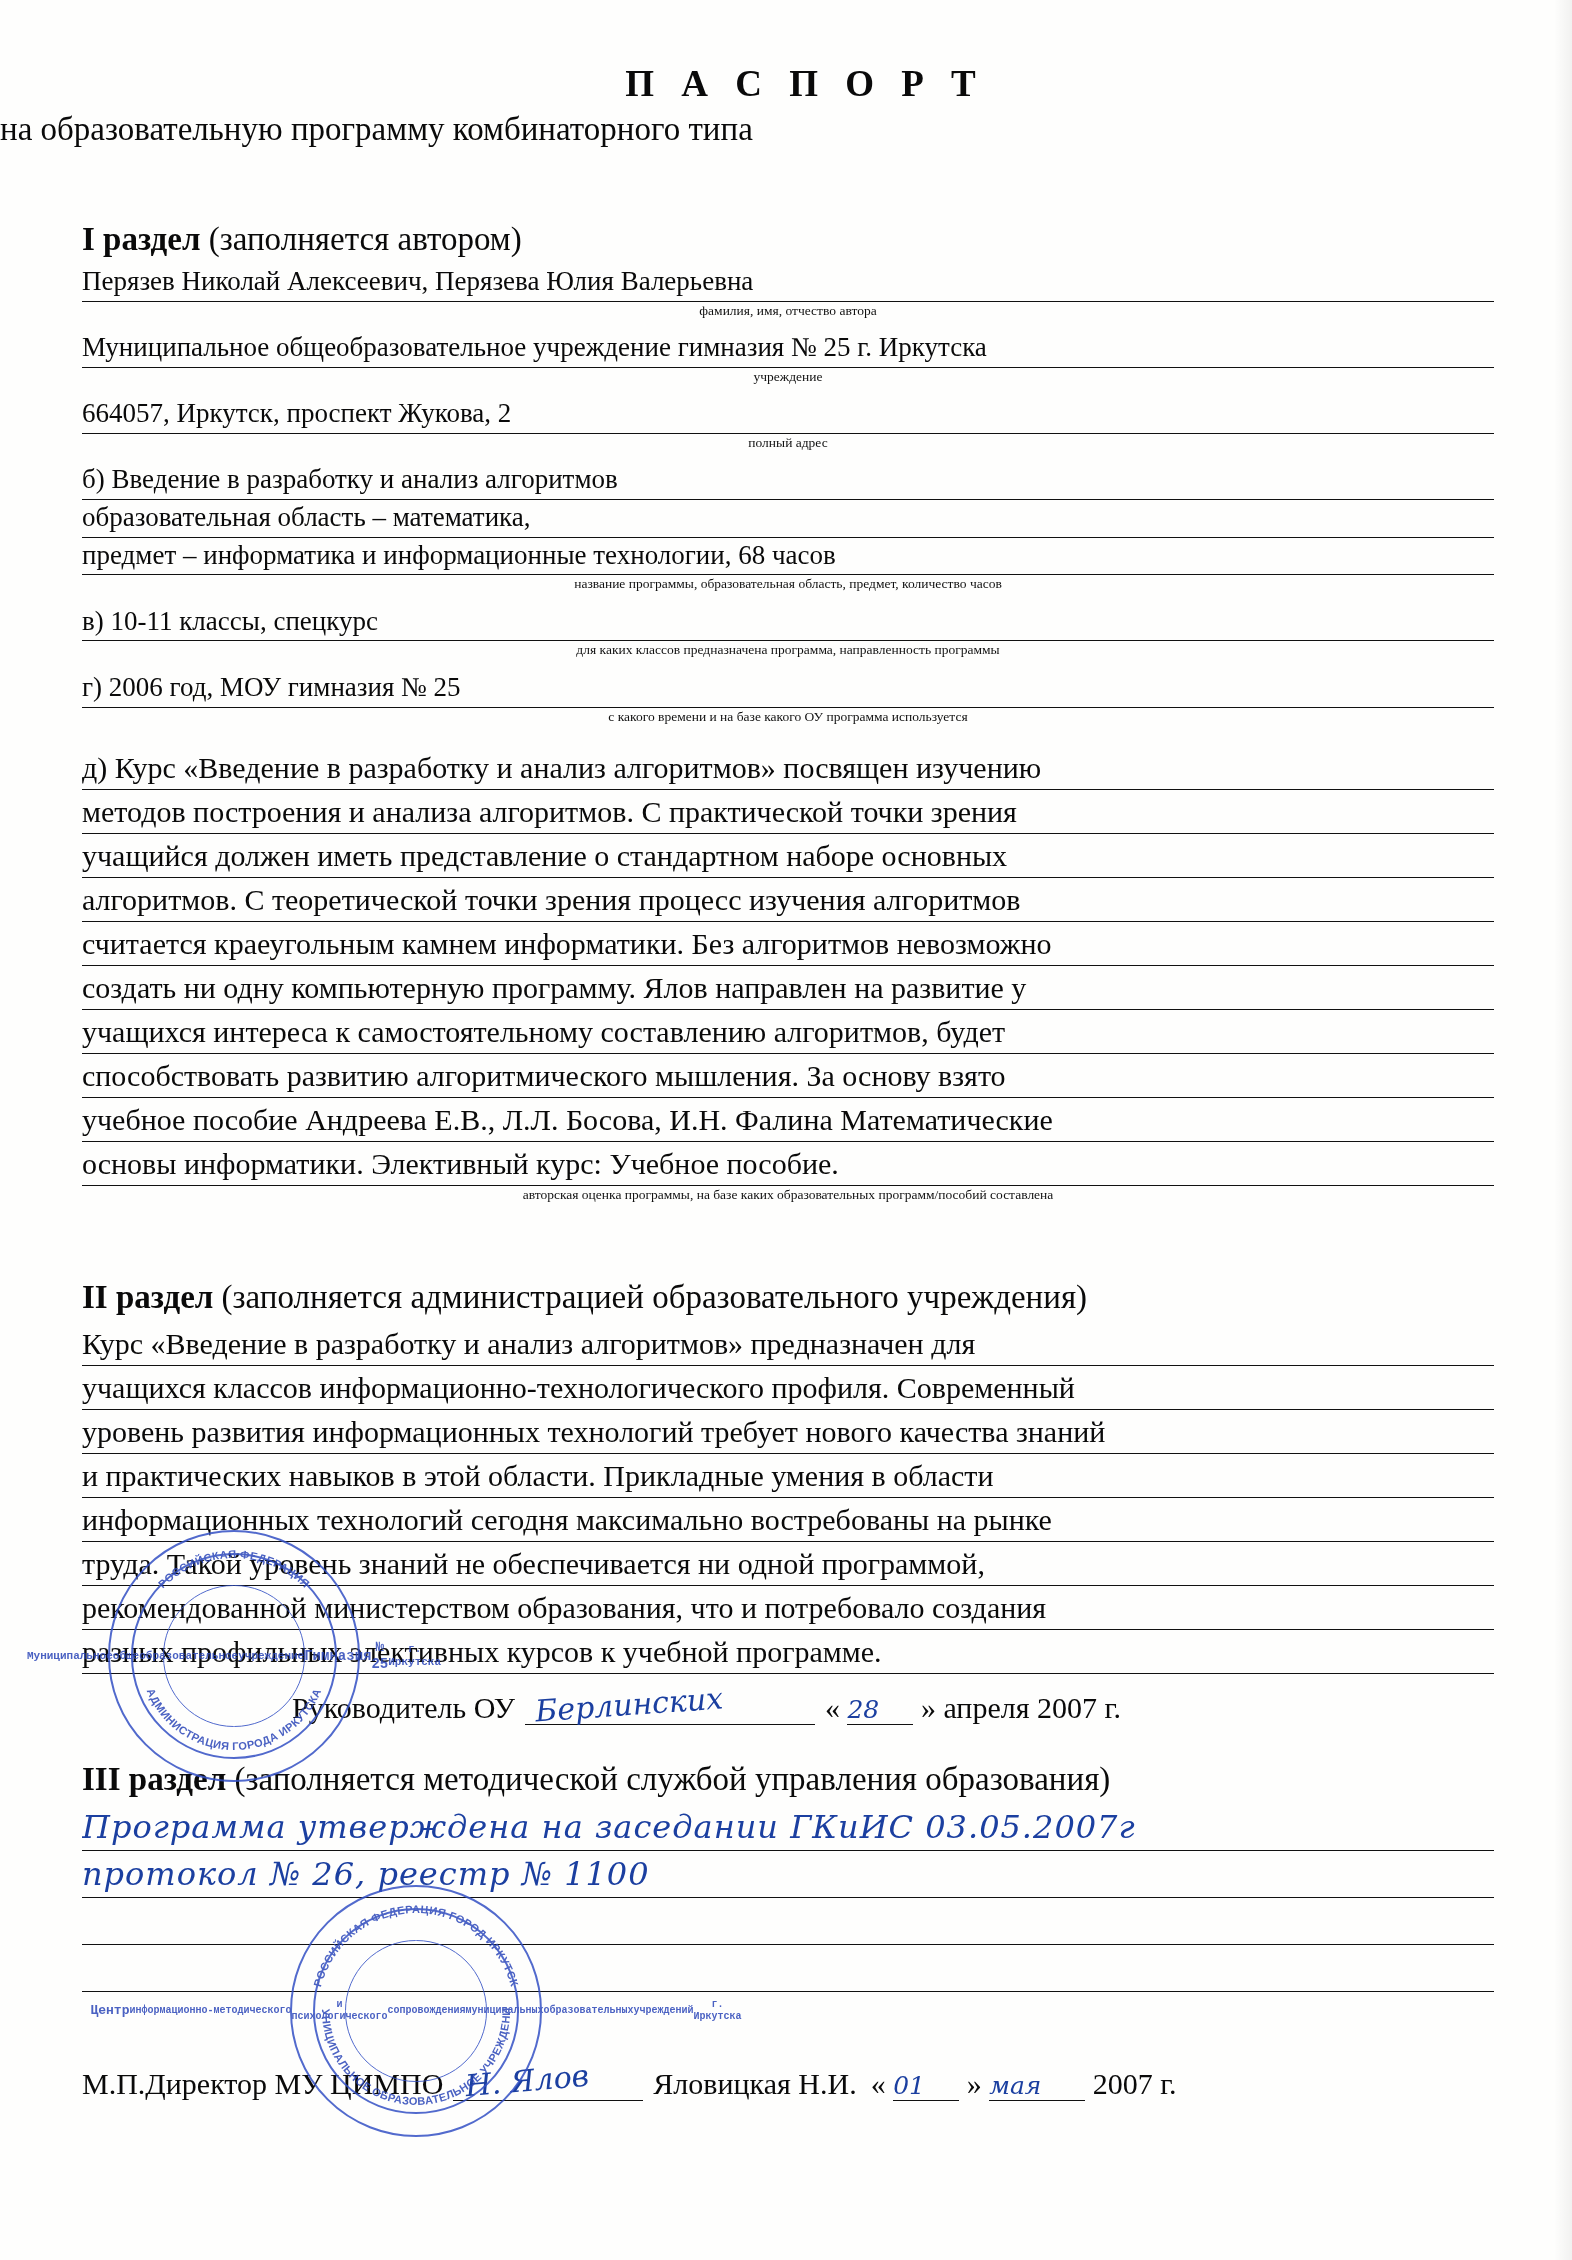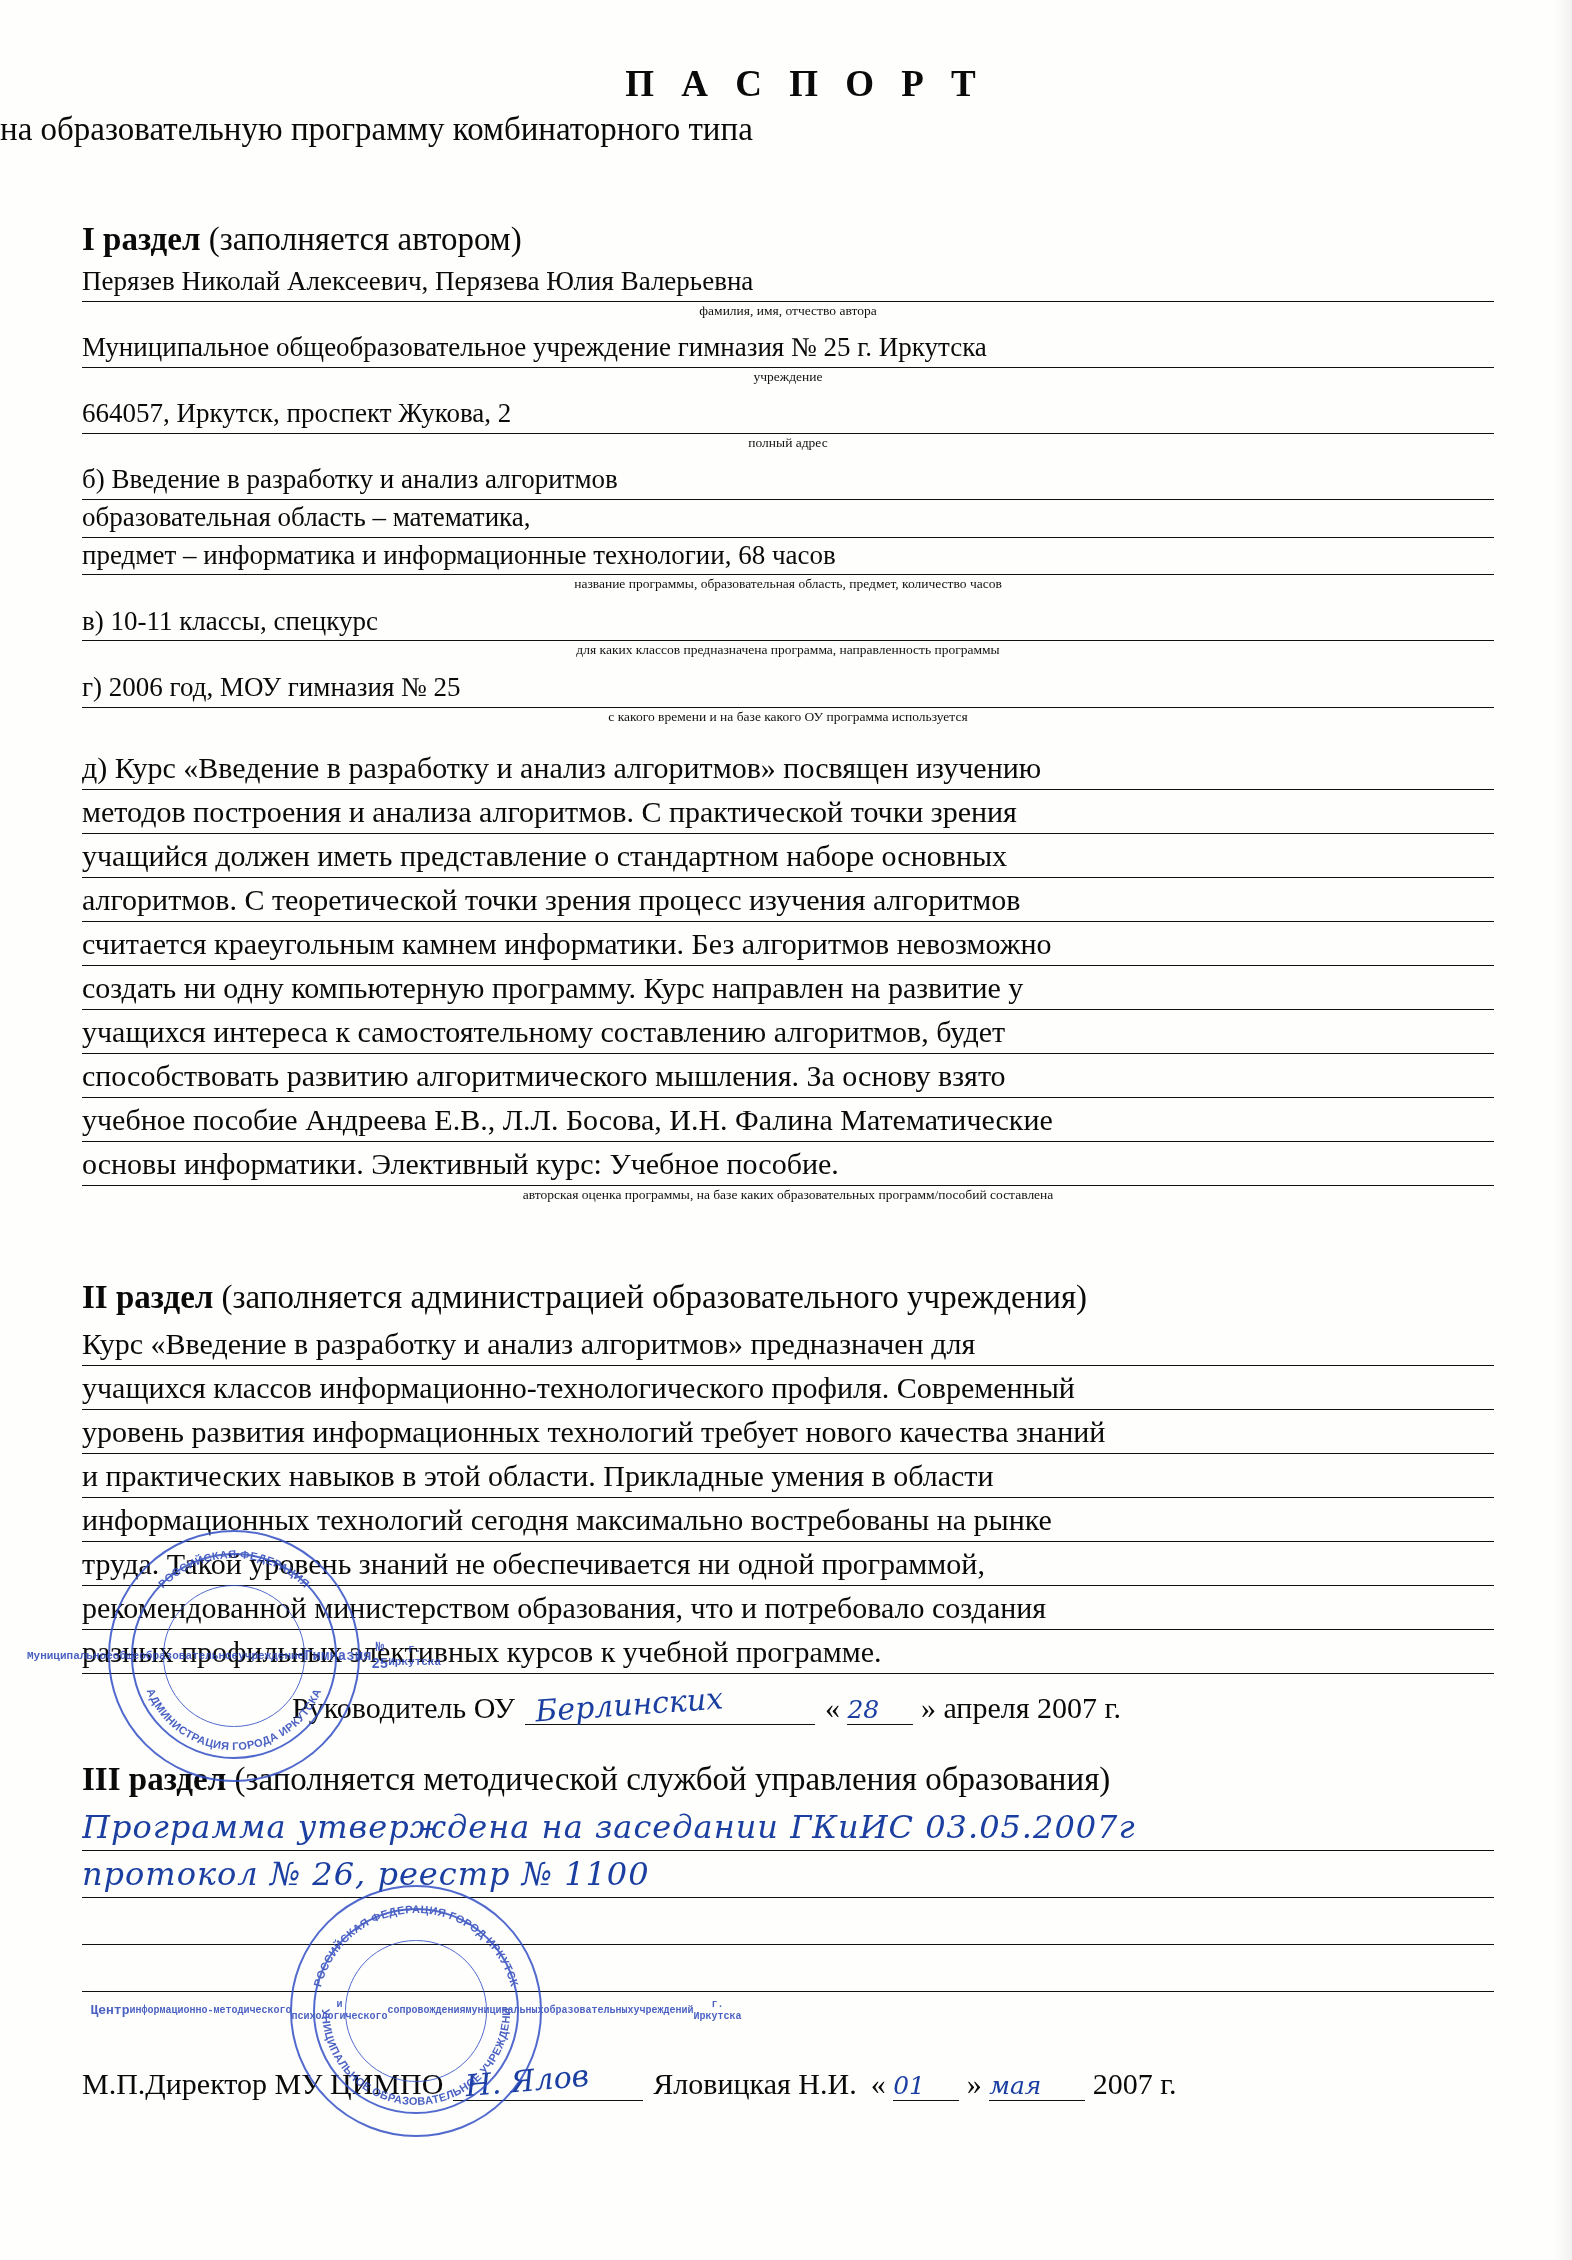--- a/index.html
+++ b/index.html
@@ -216,21 +216,21 @@
     <div class="rule">г) 2006 год,  МОУ гимназия № 25</div>
     <div class="caption">с какого времени и на базе какого ОУ   программа используется</div>
 
     <div class="gap-m"></div>
     <div class="para">
       <span class="line">д)  Курс  «Введение  в  разработку  и  анализ  алгоритмов»    посвящен  изучению</span>
       <span class="line">методов  построения  и  анализа  алгоритмов.  С  практической  точки  зрения</span>
       <span class="line">учащийся  должен  иметь  представление  о  стандартном  наборе  основных</span>
       <span class="line">алгоритмов.  С  теоретической  точки  зрения  процесс  изучения  алгоритмов</span>
       <span class="line">считается краеугольным камнем информатики. Без алгоритмов невозможно</span>
-      <span class="line">создать  ни  одну  компьютерную  программу.  Курс    направлен  на  развитие  у</span>
+      <span class="line">создать  ни  одну  компьютерную  программу.  Ялов    направлен  на  развитие  у</span>
       <span class="line">учащихся  интереса  к  самостоятельному  составлению  алгоритмов,  будет</span>
       <span class="line">способствовать  развитию  алгоритмического  мышления.    За  основу  взято</span>
       <span class="line">учебное  пособие    Андреева Е.В.,  Л.Л. Босова,  И.Н. Фалина  Математические</span>
       <span class="line">основы информатики. Элективный курс: Учебное пособие.</span>
     </div>
     <div class="caption">авторская оценка программы, на базе каких образовательных программ/пособий составлена</div>
 
     <div class="gap-xl"></div>
     <div class="sec-head">
       <b>II раздел</b><span class="normal">  (заполняется администрацией образовательного учреждения)</span>

